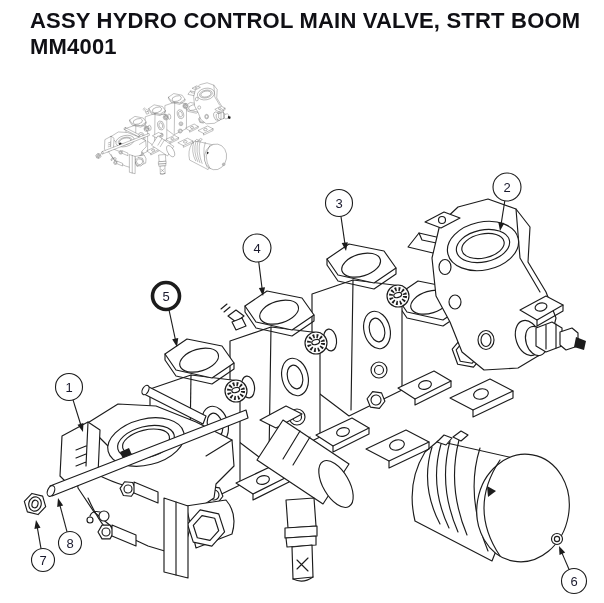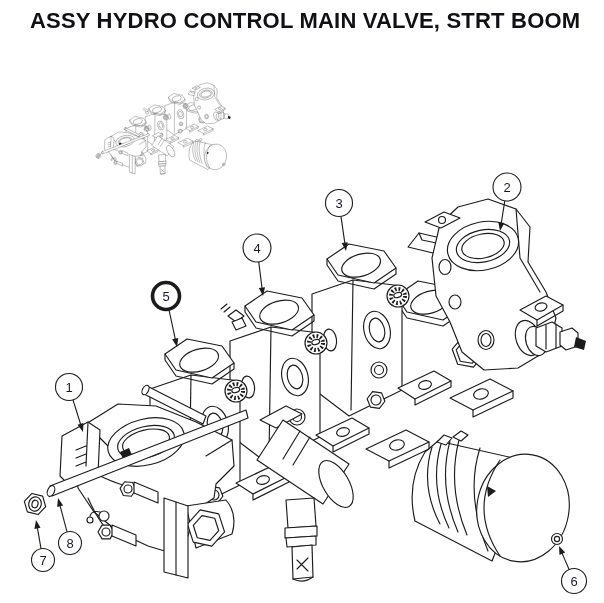--- a/index.html
+++ b/index.html
@@ -21,20 +21,21 @@
   .balloon-num{font-family:"Liberation Sans",sans-serif;font-size:13px;text-anchor:middle;}
   .leader{stroke:#1c1c1c;stroke-width:1.1;fill:none;}
   .arrowhead{fill:#1c1c1c;stroke:none;}
 </style>
 </head>
 <body>
 
 <div class="page">
   <div class="title">
     <div>ASSY HYDRO CONTROL MAIN VALVE, STRT BOOM</div>
+    <div>MM4001</div>
   </div>
 
   <svg id="psvg" width="604" height="603" viewBox="0 0 604 603">
     <defs>
 
       <g id="vcap">
         <path class="fw" d="M -35 -9 L -13 -24 L 22 -17 L 34 0 L 12 15 L -24 7 Z"></path>
         <path class="ln" d="M -35 -9 L -35 -3 L -24 13 L 12 21 L 34 6 L 34 0"></path>
         <ellipse class="fw" cx="0" cy="-3" rx="20" ry="11" transform="rotate(-17)"></ellipse>
       </g>

